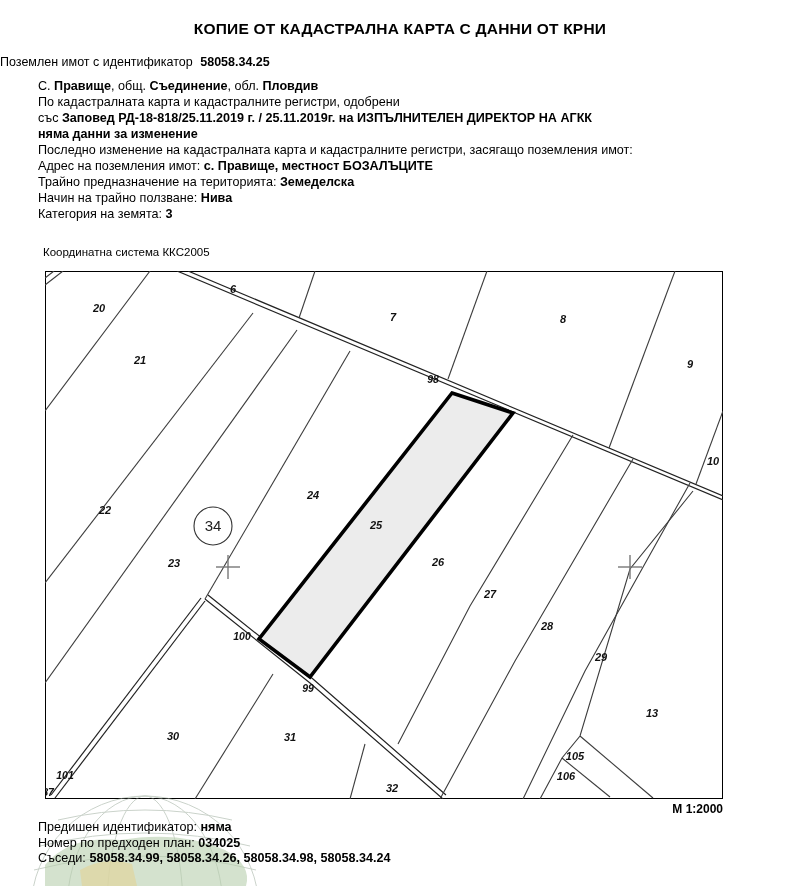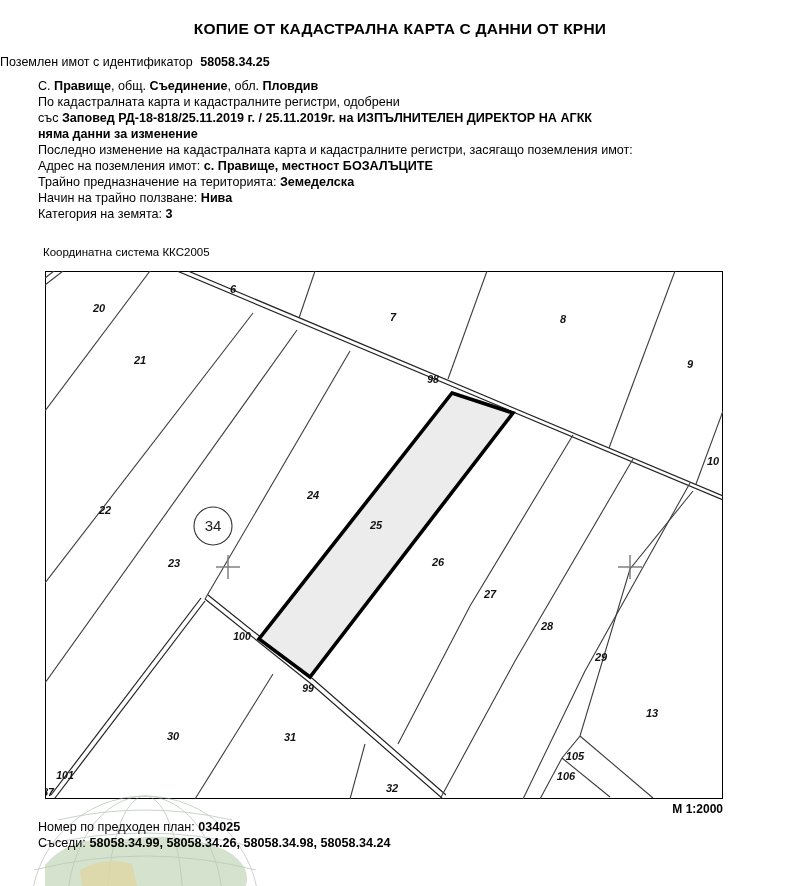--- a/index.html
+++ b/index.html
@@ -133,20 +133,21 @@
         <text x="263" y="421" class="rlabel">99</text>
         <text x="20" y="508" class="rlabel">101</text>
         <text x="3" y="525" class="rlabel">87</text>
       </g>
   </svg>
 </div>
 
 <div class="scale">М 1:2000</div>
 
 <div class="footer">
+    <div><span>Предишен идентификатор: </span><b>няма</b></div>
     <div><span>Номер по предходен план: </span><b>034025</b></div>
     <div><span>Съседи: </span><b>58058.34.99, 58058.34.26, 58058.34.98, 58058.34.24</b></div>
   </div>
 
 <svg class="watermark" width="270" height="96" viewBox="0 0 270 96">
   <g opacity="0.55" stroke="#9fae9f" fill="none" stroke-width="1">
     <circle cx="135" cy="120" r="114"></circle>
     <ellipse cx="135" cy="120" rx="78" ry="114"></ellipse>
     <ellipse cx="135" cy="120" rx="38" ry="114"></ellipse>
     <path d="M24,80 Q135,52 246,80"></path>

